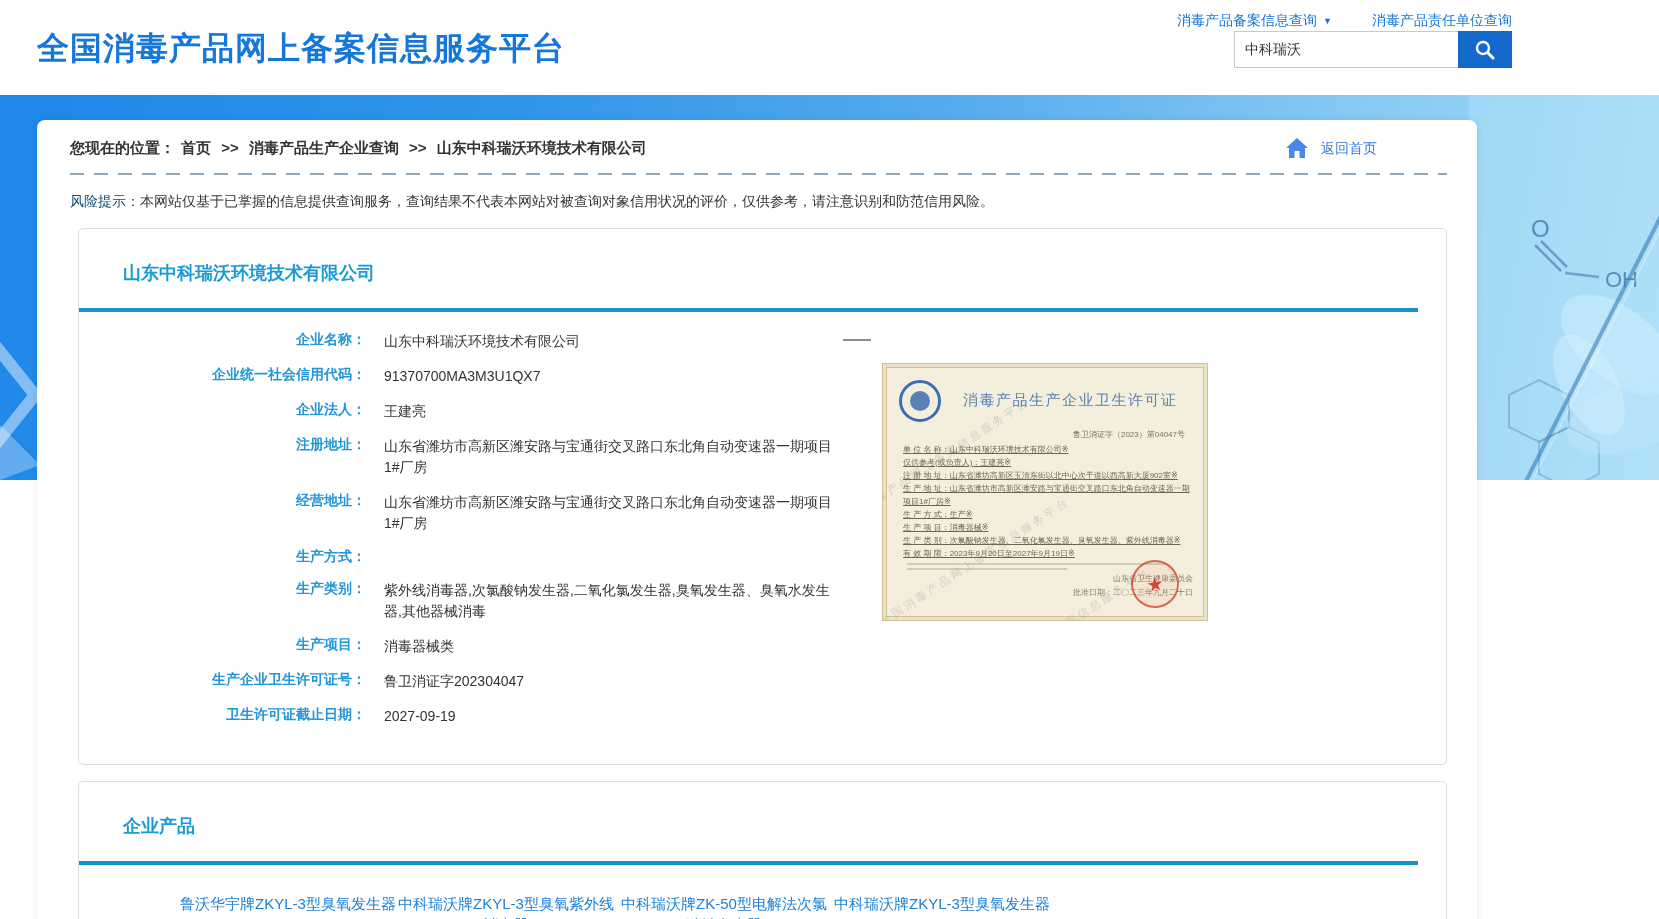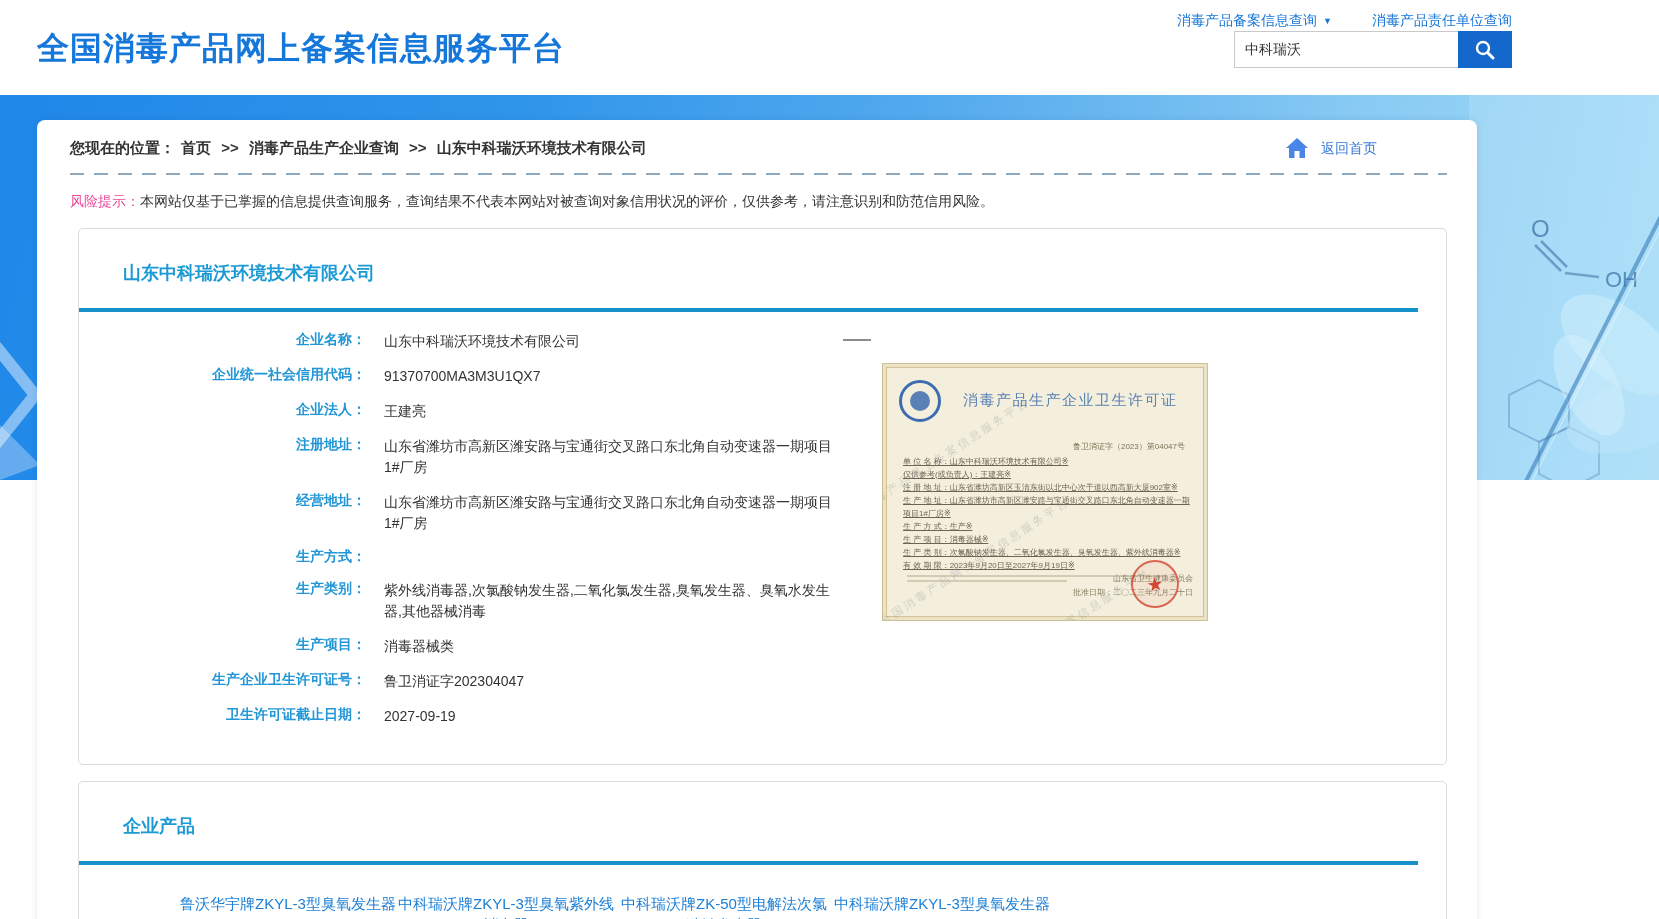--- a/index.html
+++ b/index.html
@@ -39,21 +39,21 @@
     background:#fff; border-radius:8px 8px 0 0; z-index:2;
     box-shadow:0 0 6px rgba(0,60,120,.12);
   }
   .crumb-row { display:flex; justify-content:space-between; align-items:center; padding:18px 100px 0 33px; }
   .breadcrumb { font-size:15px; font-weight:bold; color:#333; }
   .breadcrumb span { margin-right:6px; }
   .back-home { display:flex; align-items:flex-end; gap:13px; color:#3a7bd8; font-size:14px; text-decoration:none; white-space:nowrap; }
   .dashes { height:2px; margin:15px 30px 0 33px;
     background:repeating-linear-gradient(90deg,#8fa8bc 0 14px,transparent 14px 24px); }
   .risk { margin:17px 33px 0 33px; font-size:14px; line-height:1.4; }
-  .risk .risk-label { color:#ec4899; }
+  .risk .risk-label { color:#0c4a6e; }
 
   
   .card { margin:16px 30px 0 41px; border:1px solid #dcdcdc; border-radius:5px; background:#fff; position:relative; }
   .card-title { margin:0; padding:32px 0 0 44px; font-size:18px; font-weight:bold; color:#1b9ad5; }
   .accent-line { margin:23px 28px 0 0; height:4px; background:#1791ca; }
   .fields { padding:12px 0 30px 0; }
   .field { display:flex; padding:7px 0; font-size:14px; }
   .field .lbl { flex:0 0 287px; text-align:right; color:#2296d6; font-weight:bold; }
   .field .val { margin-left:18px; max-width:460px; color:#333; line-height:1.5; }
   .products-card { padding-bottom:120px; }
@@ -65,21 +65,21 @@
   .dash-artifact { position:absolute; top:110px; right:575px; width:28px; border-top:2px solid #8c8c8c; }
   .cert {
     position:absolute; top:134px; right:238px; width:326px; height:258px;
     background:#f4efdc; border:1px solid #cdbf96; overflow:hidden;
     box-shadow:inset 0 0 0 3px #ece3c6, inset 0 0 0 4px #d3c393;
   }
   .cert-head { display:flex; align-items:center; gap:22px; margin:16px 14px 0 16px; }
   .emblem { width:42px; height:42px; flex:0 0 42px; border-radius:50%; border:3px solid #3d6cb0; position:relative; }
   .emblem::after { content:""; position:absolute; left:8px; top:8px; width:20px; height:20px; border-radius:50%; background:#3d6cb0; opacity:.85; }
   .cert-title { font-size:15px; color:#5a82b5; letter-spacing:1.5px; white-space:nowrap; }
-  .cert-no { text-align:right; font-size:8px; color:#7d7458; margin:19px 22px 3px 0; }
+  .cert-no { text-align:right; font-size:8px; color:#7d7458; margin:7px 22px 3px 0; }
   .cert-lines { font-size:8px; color:#6e6551; line-height:13px; padding:0 12px 0 20px;text-decoration:underline; }
   .fineprint { height:2px; background:#b8ad8f; opacity:.55; margin:3px 40px 0 24px; }
   .fineprint.short { margin-right:140px; }
   .cert-issuer { position:absolute; right:14px; bottom:36px; font-size:8px; color:#8a8066; z-index:1;margin-left:16px; }
   .cert-date { position:absolute; right:14px; bottom:22px; font-size:8px; color:#8a8066; z-index:1; }
   .seal { position:absolute; right:28px; bottom:12px; width:48px; height:48px; border-radius:50%;
     border:2px solid rgba(205,60,40,.75); background:rgba(230,90,70,.07); z-index:2;
     display:flex; align-items:center; justify-content:center; transform:rotate(-8deg); }
   .seal-star { color:rgba(205,55,35,.9); font-size:19px; }
   .wm { position:absolute; inset:0; pointer-events:none; overflow:hidden; }

